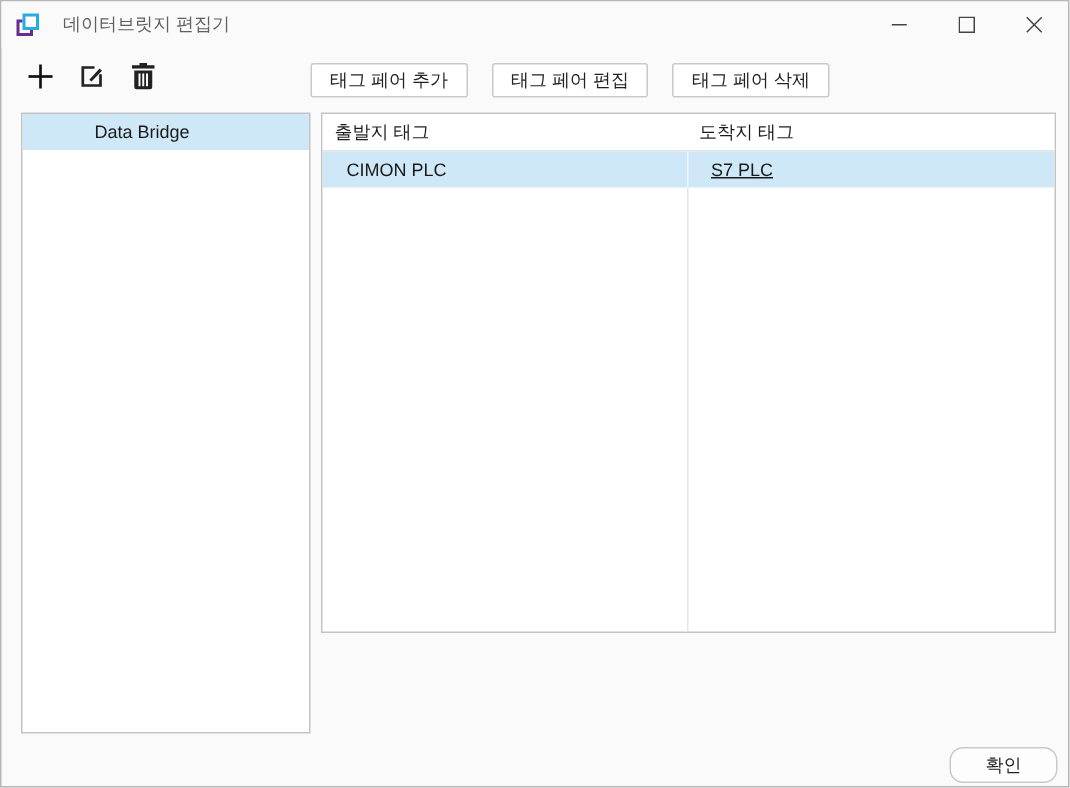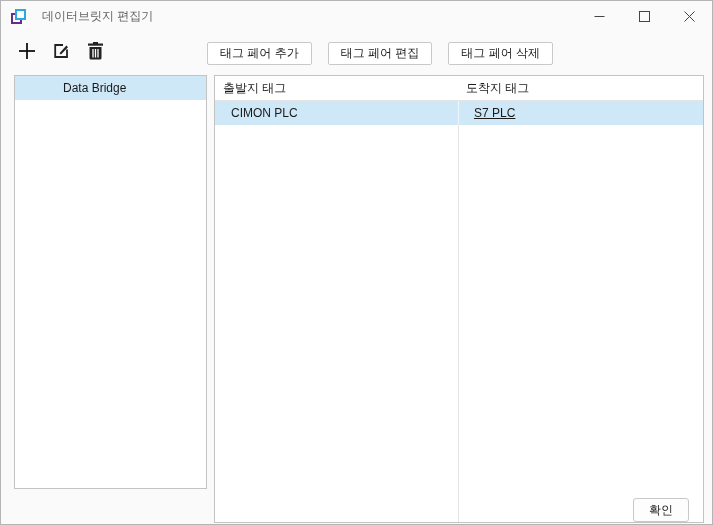--- a/index.html
+++ b/index.html
@@ -90,21 +90,21 @@
   }
   .bridge-item {
     height: 24px;
     display: flex; align-items: center;
     padding-left: 8px;
     font-size: 12px; color: #1a1a1a;
   }
   .bridge-item.selected { background: #cfe8f8; padding-left: 48px; }
   .table-panel {
     position: absolute; left: 213px; top: 74px;
-    width: 490px; height: 448px;
+    width: 490px; height: 347px;
     background: #fff;
     border: 1px solid #c3c3c3;
     overflow: hidden;
   }
   .col-divider {
     position: absolute; left: 243px; top: 0; bottom: 0;
     width: 1px; background: #e4e4e4;
   }
   .table-header {
     position: relative;
@@ -134,24 +134,24 @@
   .td {
     padding-left: 16px;
     font-size: 12px; color: #1a1a1a;
     white-space: nowrap;
   }
   .td.col-src { width: 243px; flex: none; }
   .td.col-dst { flex: 1; text-decoration: underline; }
   
   .footer-ok {
     position: absolute; left: 632px; top: 497px;
-    width: 56px; height: 24px;
+    width: 72px; height: 24px;
     background: #fdfdfd;
     border: 1px solid #c9c9c9;
-    border-radius: 3px;
+    border-radius: 9px;
     font-size: 12px; color: #222;
     display: flex; align-items: center; justify-content: center;
   }
 </style>
 </head>
 <body>
 
 <div class="window">
 
   <div class="titlebar">

